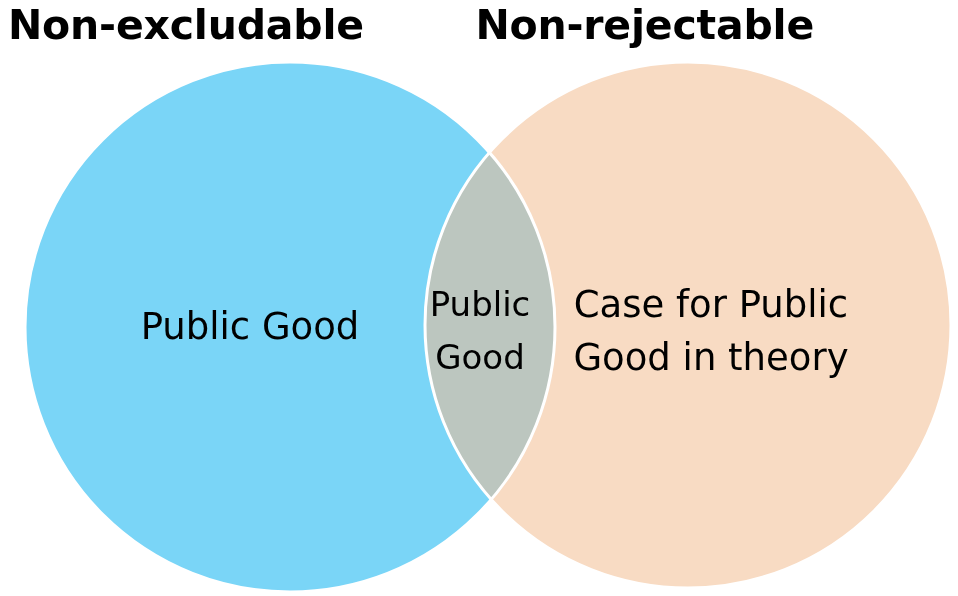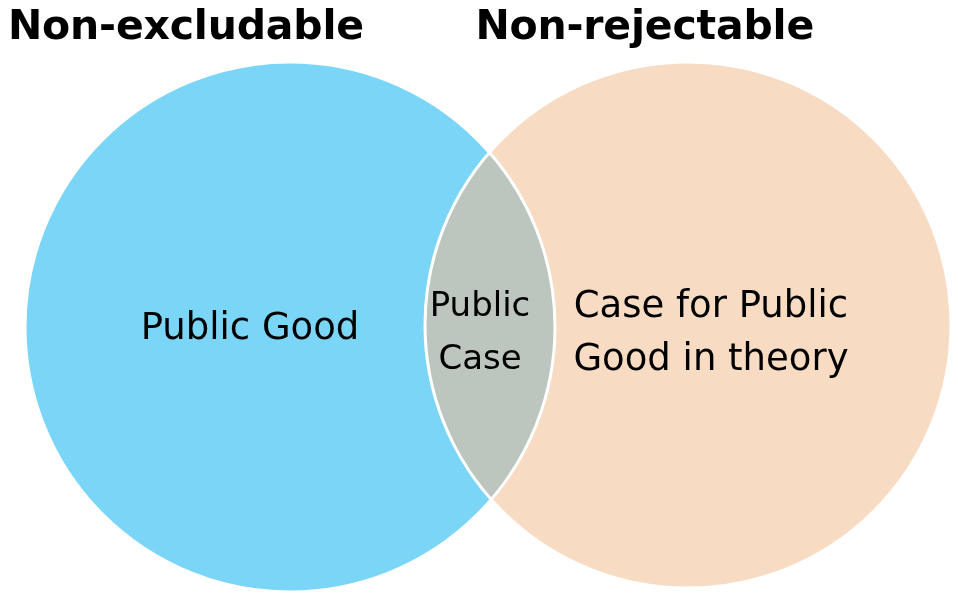--- a/index.html
+++ b/index.html
@@ -107,18 +107,18 @@
     <circle id="outline-right" cx="688" cy="325" r="263" fill="none" stroke="#ffffff" stroke-width="3"></circle>
   </svg>
 
   <div class="title" id="title-left" style="color: rgb(0, 0, 0);">Non-excludable</div>
 
   <div class="title" id="title-right" style="color: rgb(0, 0, 0);">Non-rejectable</div>
 
   <div class="venn-label" id="label-left-only">Public Good</div>
 
   <div class="venn-label" id="label-intersection">Public
-Case</div>
+Good</div>
 
   <div class="venn-label" id="label-right-only">Case for Public
 Good in theory</div>
 
 </div>
 
 </body></html>

